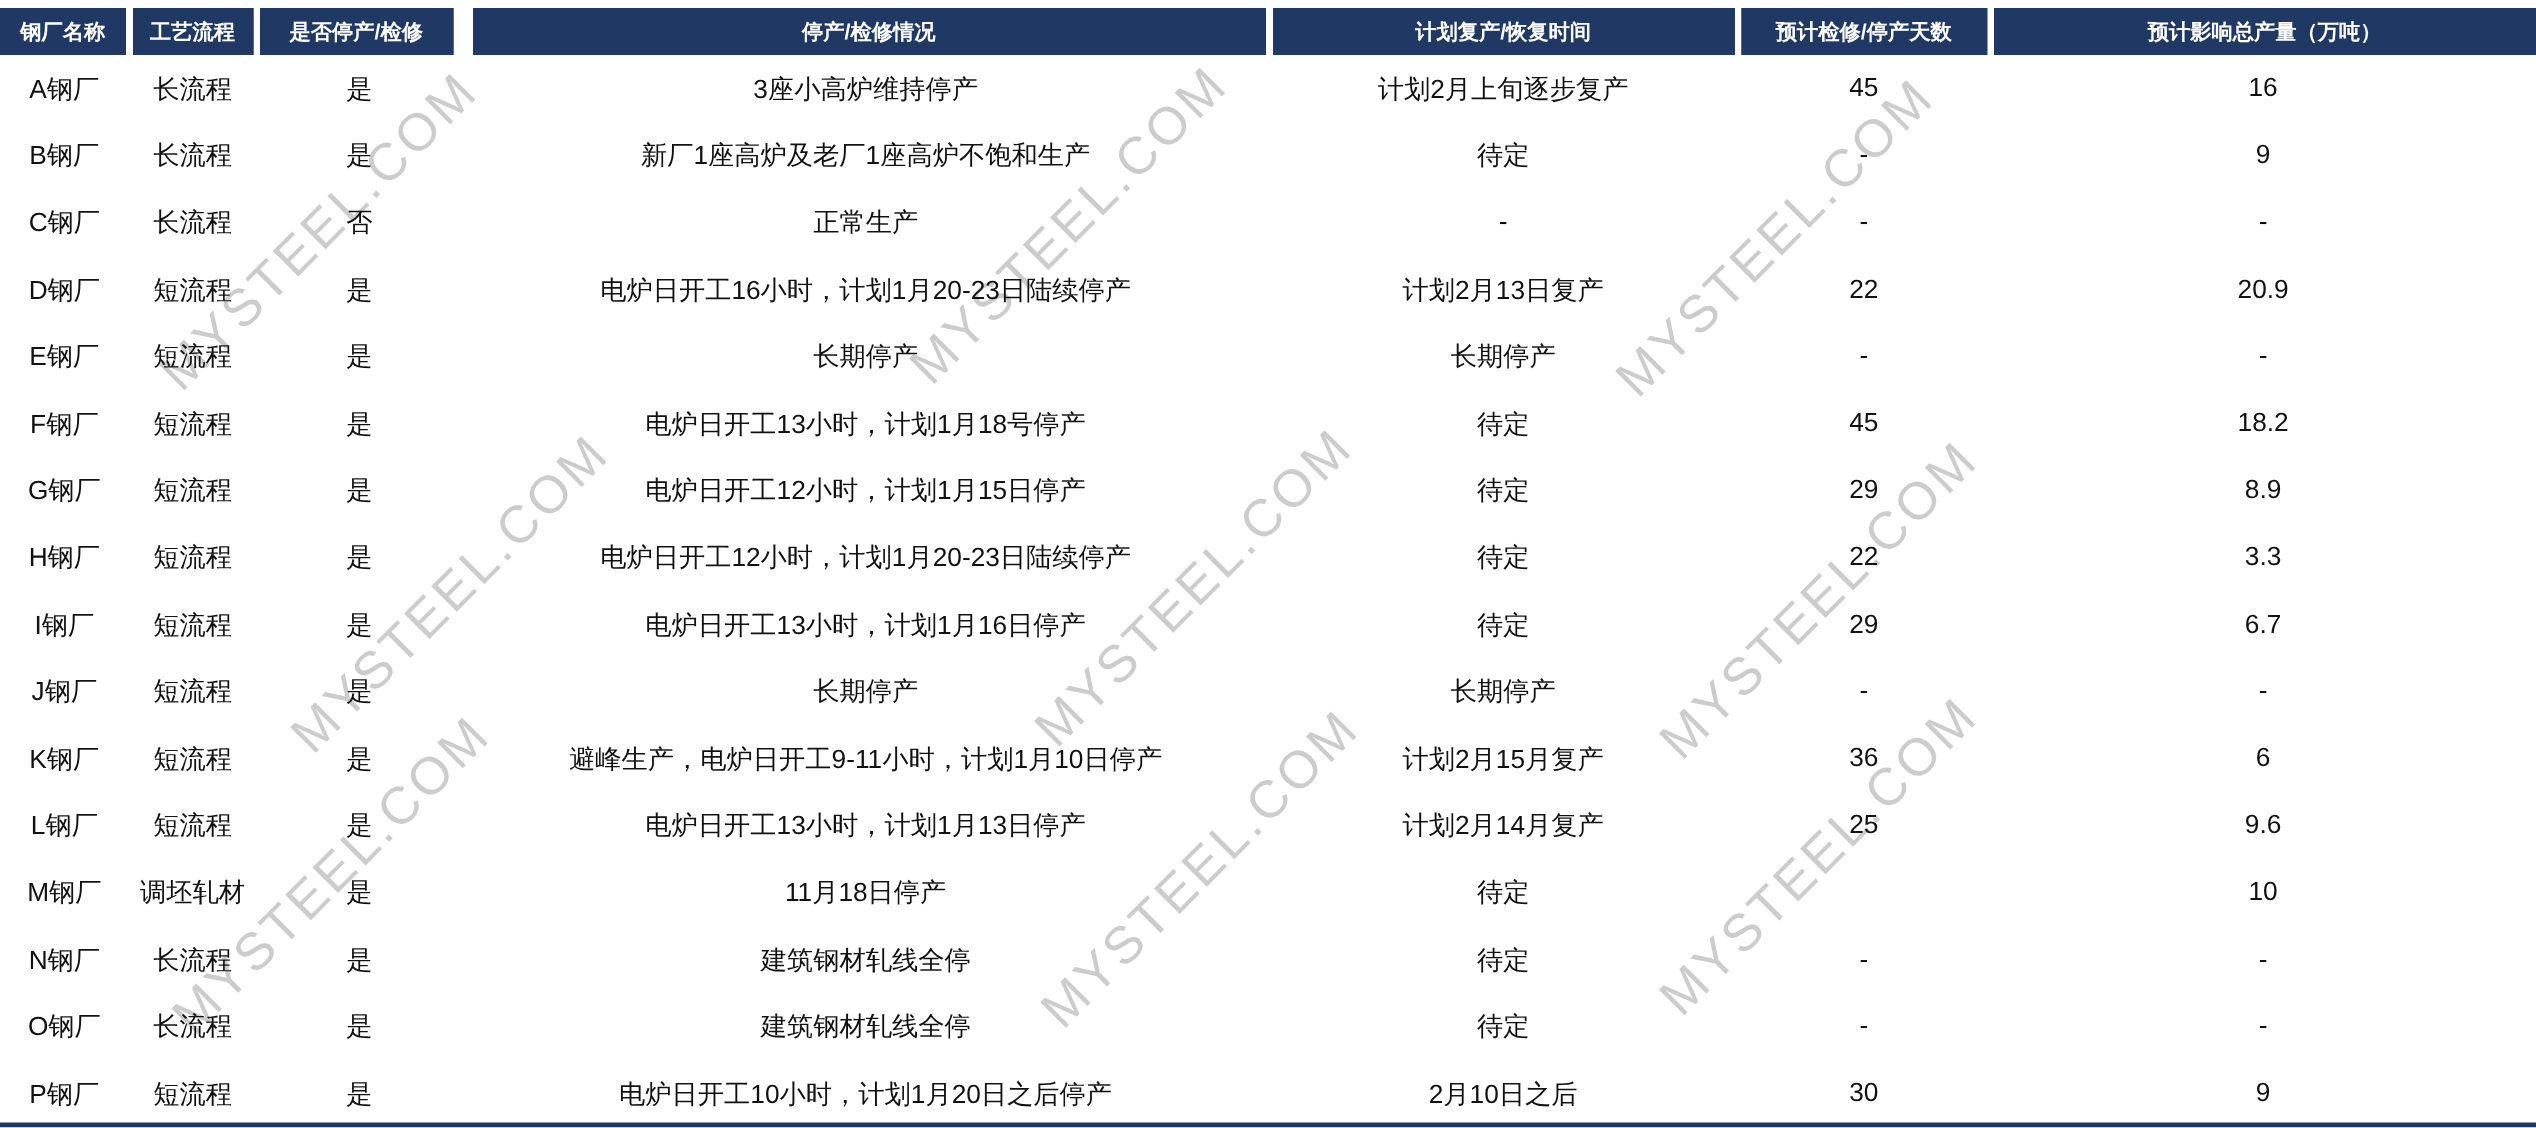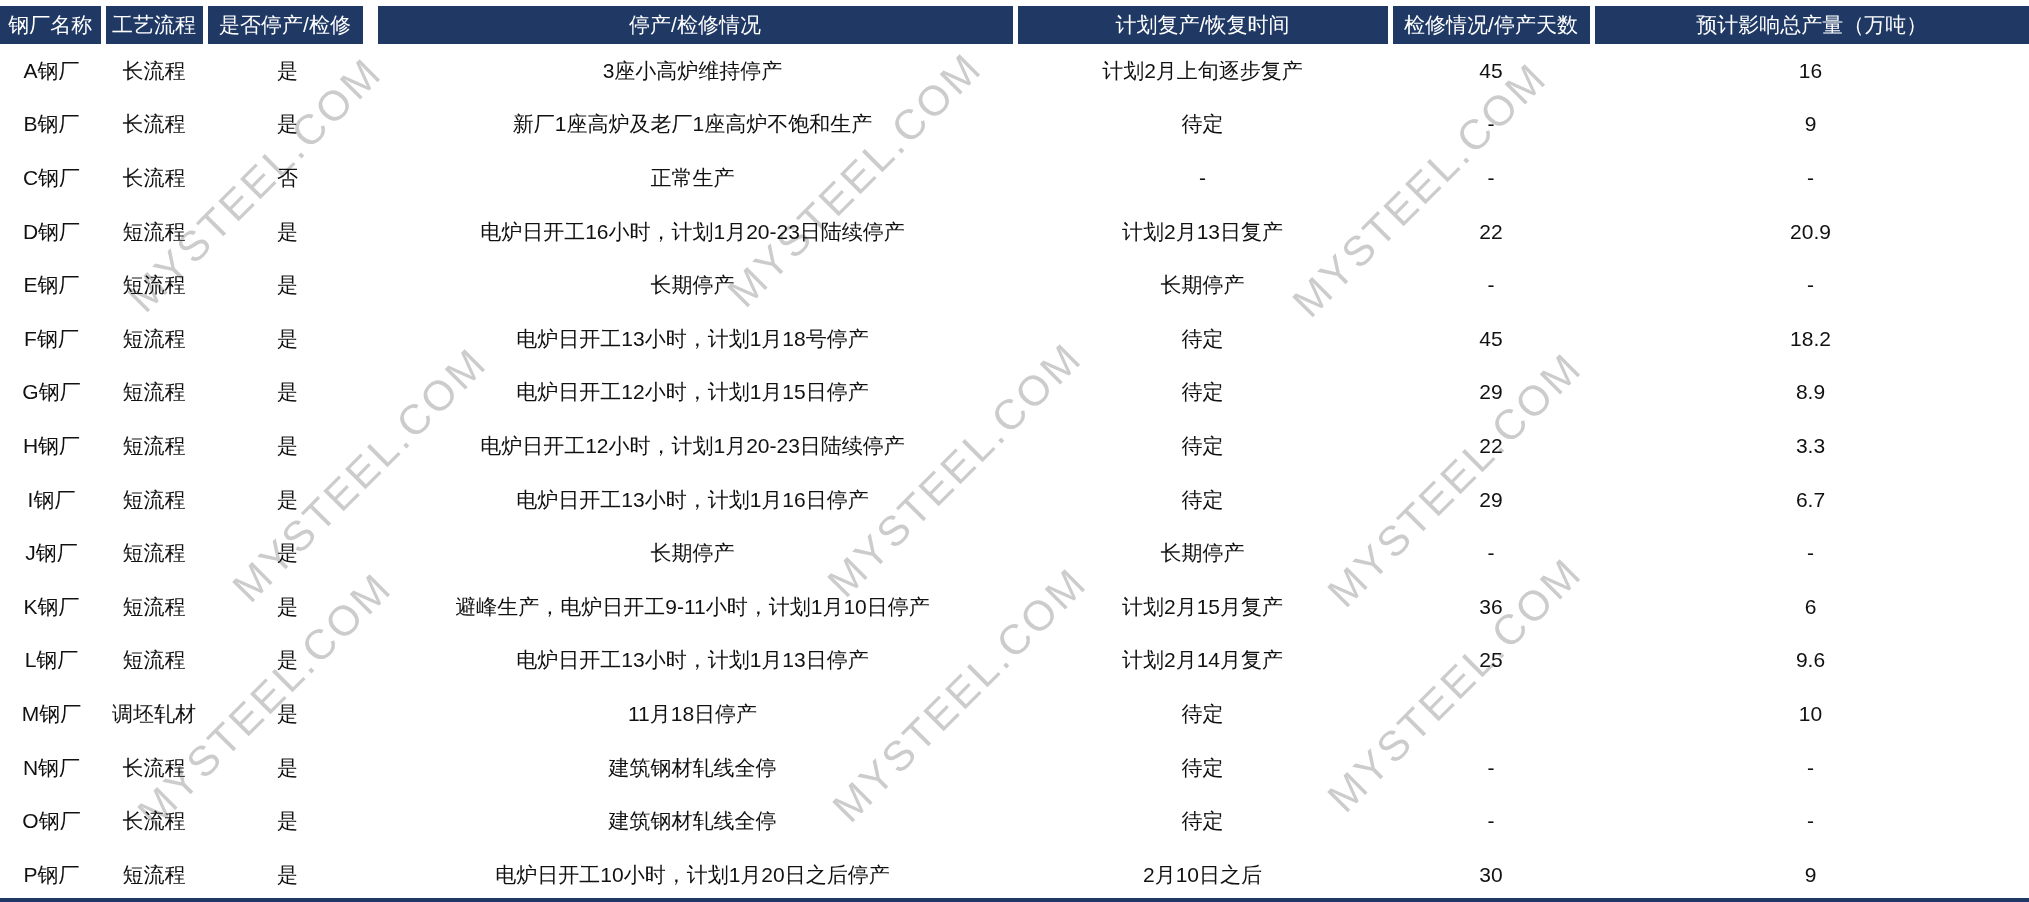--- a/index.html
+++ b/index.html
@@ -31,22 +31,22 @@
   table.plants {
     position: absolute; top: 6px; left: 0;
     width: 2029px;
     border-collapse: collapse;
     table-layout: fixed;
     z-index: 2;
   }
   table.plants thead th {
     background: #1f3864;
     color: #ffffff;
-    font-size: 21px;
-    font-weight: normal;
+    font-size: 17px;
+    font-weight: bold;
     height: 38px;
     padding: 0 2px;
     text-align: center;
     vertical-align: middle;
     white-space: nowrap;
     overflow: hidden;
   }
   table.plants thead th.gap { border-left: 5px solid #ffffff; }
   table.plants thead th.gap-wide { border-left: 15px solid #ffffff; }
   table.plants tbody tr { height: 53.6px; padding-left: 48px; }
@@ -94,21 +94,21 @@
       <col style="width:202px">
       <col style="width:437px">
     </colgroup>
     <thead>
       <tr>
         <th>钢厂名称</th>
         <th class="gap">工艺流程</th>
         <th class="gap">是否停产/检修</th>
         <th class="gap-wide">停产/检修情况</th>
         <th class="gap">计划复产/恢复时间</th>
-        <th class="gap">检修情况/停产天数</th>
+        <th class="gap">预计检修/停产天数</th>
         <th class="gap">预计影响总产量（万吨）</th>
       </tr>
     </thead>
     <tbody>
         <tr>
     <td>A钢厂</td>
     <td>长流程</td>
     <td>是</td>
     <td>3座小高炉维持停产</td>
     <td>计划2月上旬逐步复产</td>

